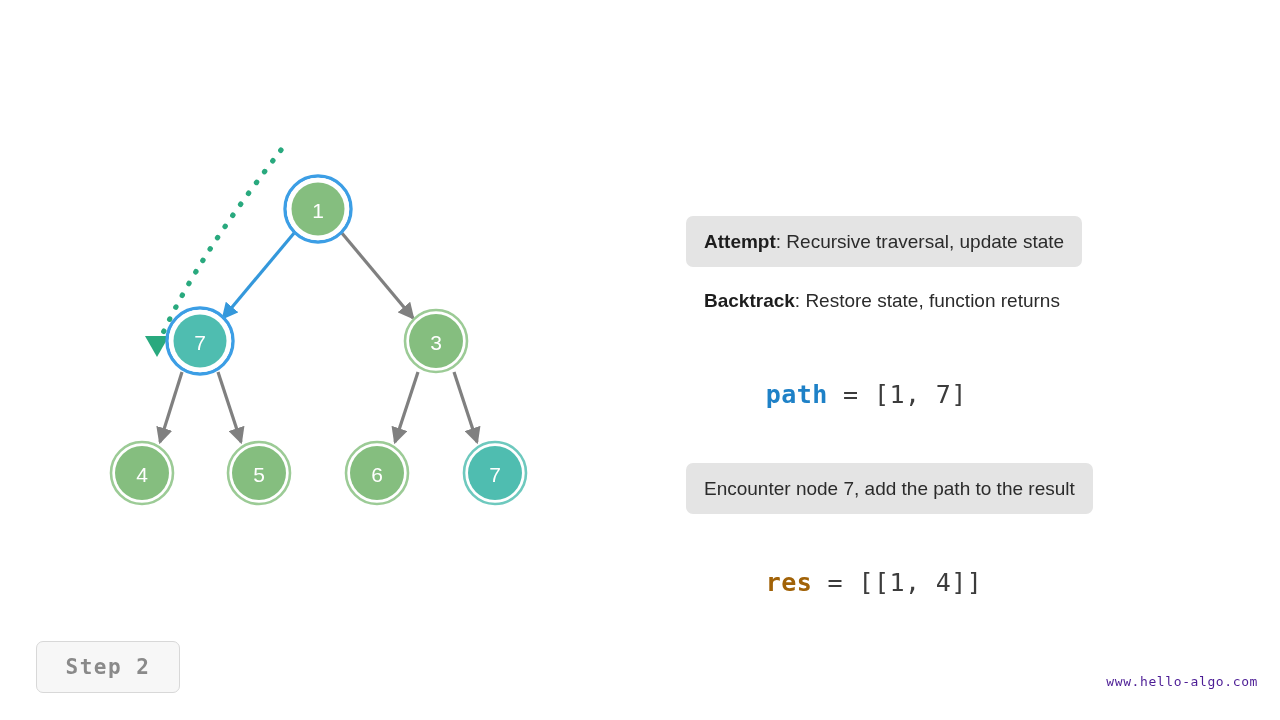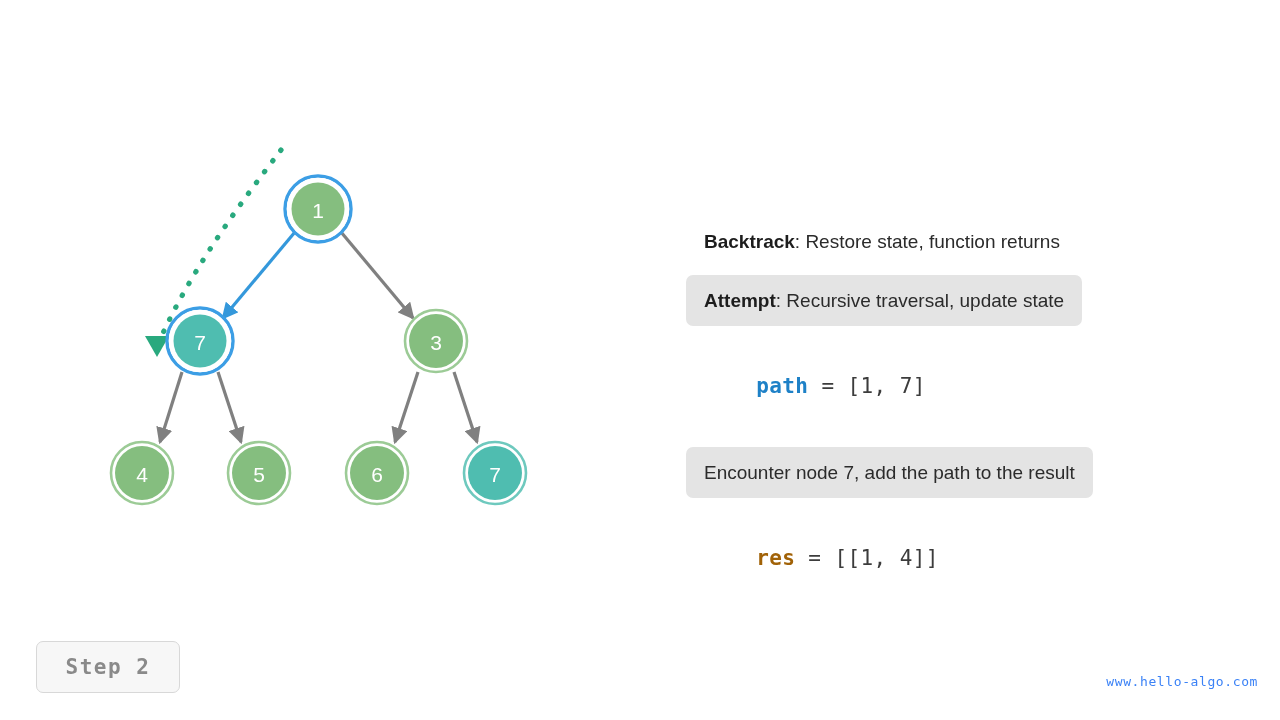--- a/index.html
+++ b/index.html
@@ -50,21 +50,21 @@
   .info-line.plain {
     background: transparent;
   }
   .info-line b {
     font-weight: bold;
     color: #1d1d1d;
   }
   .code-line {
     display: block;
     font-family: "DejaVu Sans Mono", "Liberation Mono", monospace;
-    font-size: 21px;
+    font-size: 25px;
     line-height: 1.32;
     color: #3c3c3c;
     margin: 0 0 8px 0;
     padding: 11px 18px;
     white-space: pre;
     letter-spacing: 0.4px;
   }
   .var-blue {
     color: #1e81c7;
     font-weight: bold;
@@ -93,21 +93,21 @@
     display: flex;
     align-items: center;
     justify-content: center;
   }
 
   
   #watermark {
     position: absolute;
     right: 22px;
     top: 674px;
-    color: #3b82f6;
+    color: #4c1d95;
     font-family: "DejaVu Sans Mono", "Liberation Mono", monospace;
     font-size: 13px;
     letter-spacing: 0.6px;
   }
 
   .node-label {
     font-family: "Liberation Sans", sans-serif;
     font-size: 21px;
     fill: #ffffff;
     text-anchor: middle;
@@ -186,26 +186,26 @@
       <circle cx="495" cy="473" r="31" fill="none" stroke="#6ec9be" stroke-width="2.6"></circle>
       <circle cx="495" cy="473" r="27" fill="#4fbdb0"></circle>
       <text class="node-label" x="495" y="474">7</text>
     </g>
 
   </g>
 </svg>
 
 <div id="info-panel">
 
+  <div class="info-line highlight">
+    <b>Attempt</b><span>: Recursive traversal, update state</span>
+  </div>
+
   <div class="info-line plain">
     <b>Backtrack</b><span>: Restore state, function returns</span>
-  </div>
-
-  <div class="info-line highlight">
-    <b>Attempt</b><span>: Recursive traversal, update state</span>
   </div>
 
   <div class="code-line">
     <span class="var-blue">path</span><span> = [1, 7]</span>
   </div>
 
   <div class="info-line highlight">
     <span>Encounter node 7, add the path to the result</span>
   </div>
 

